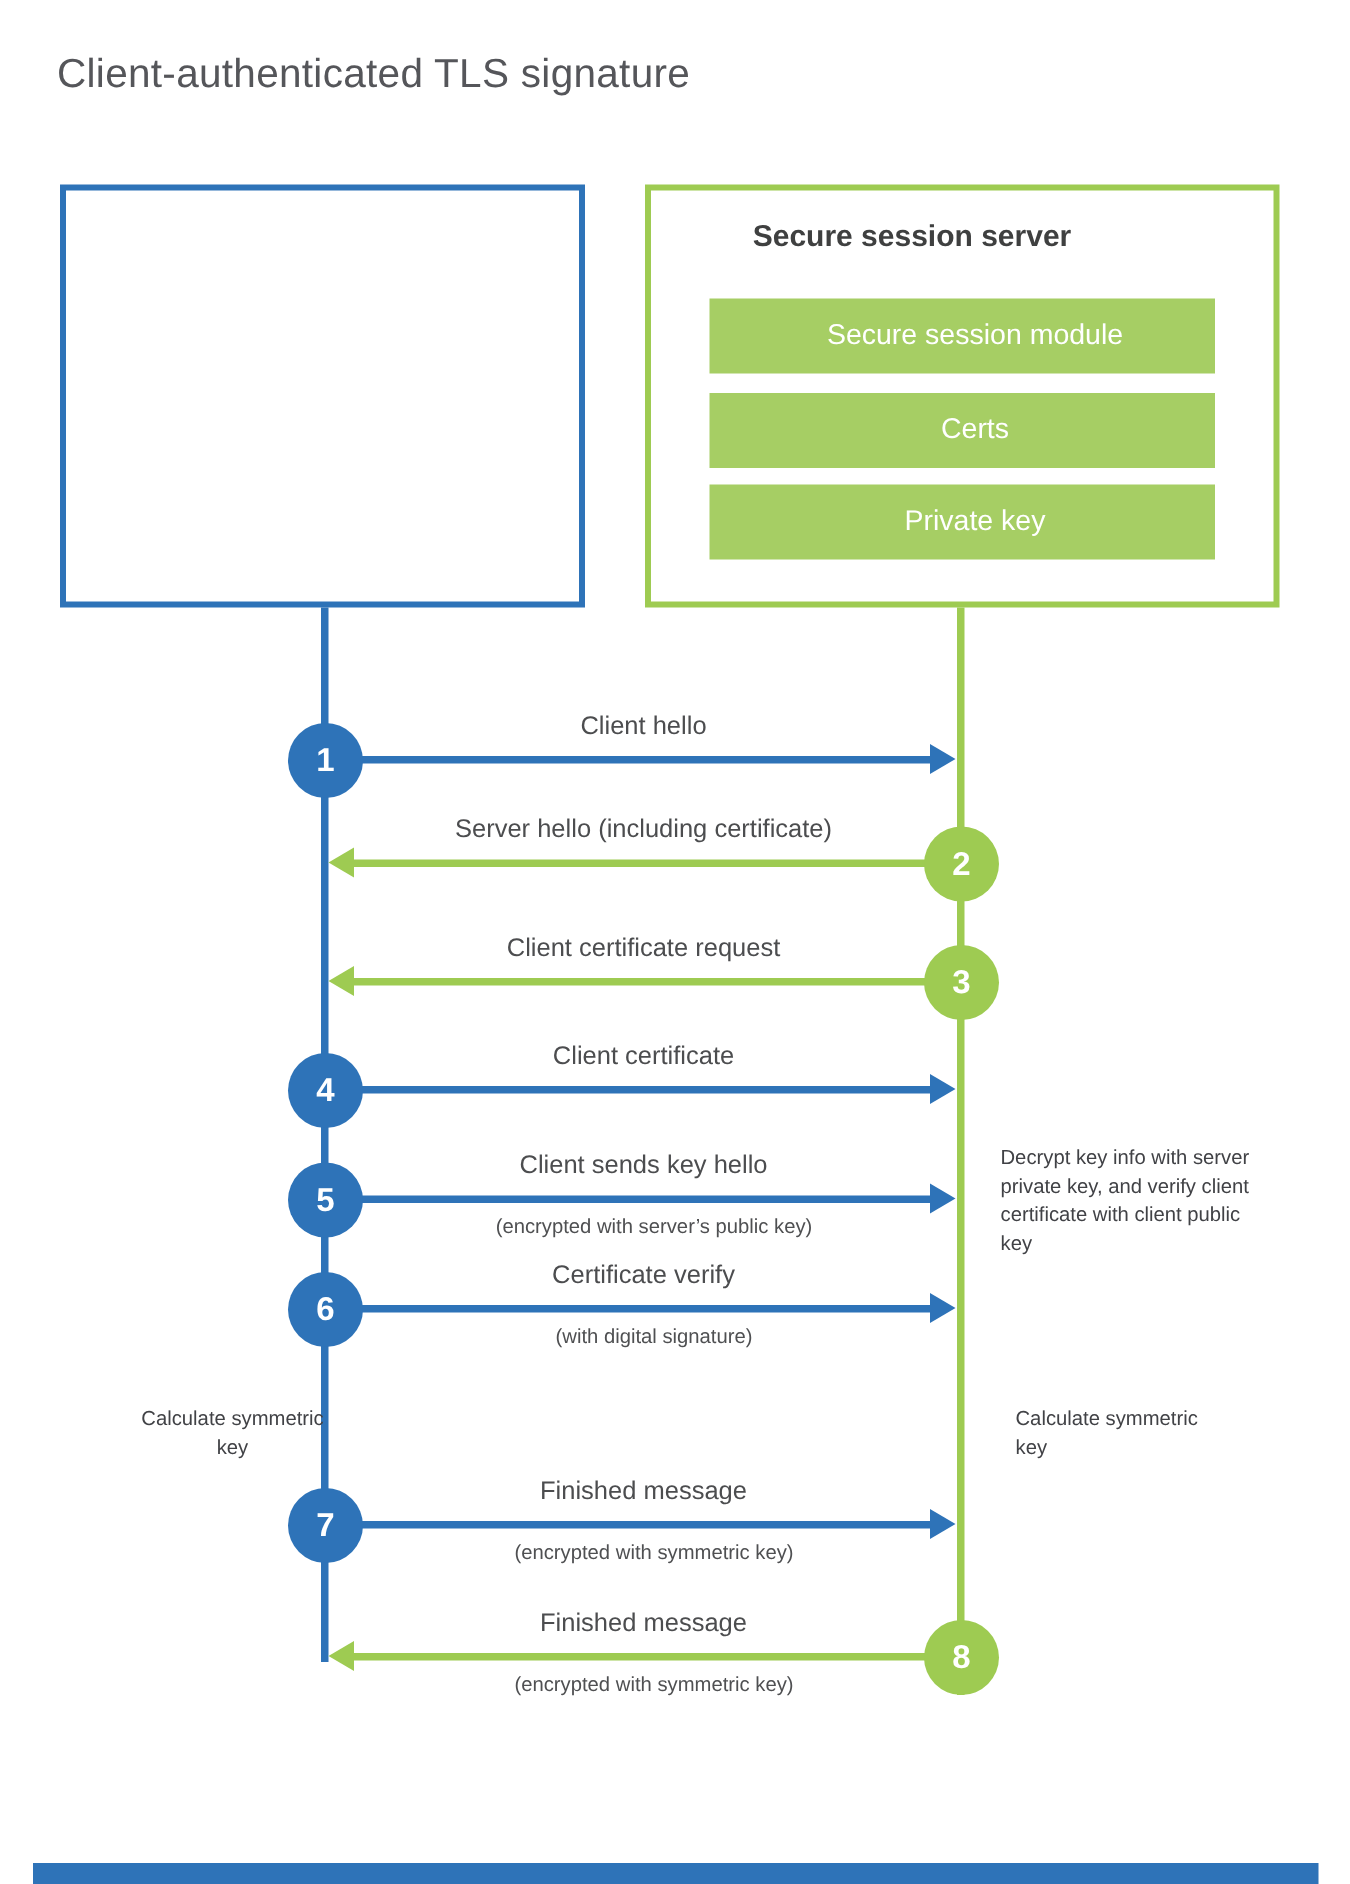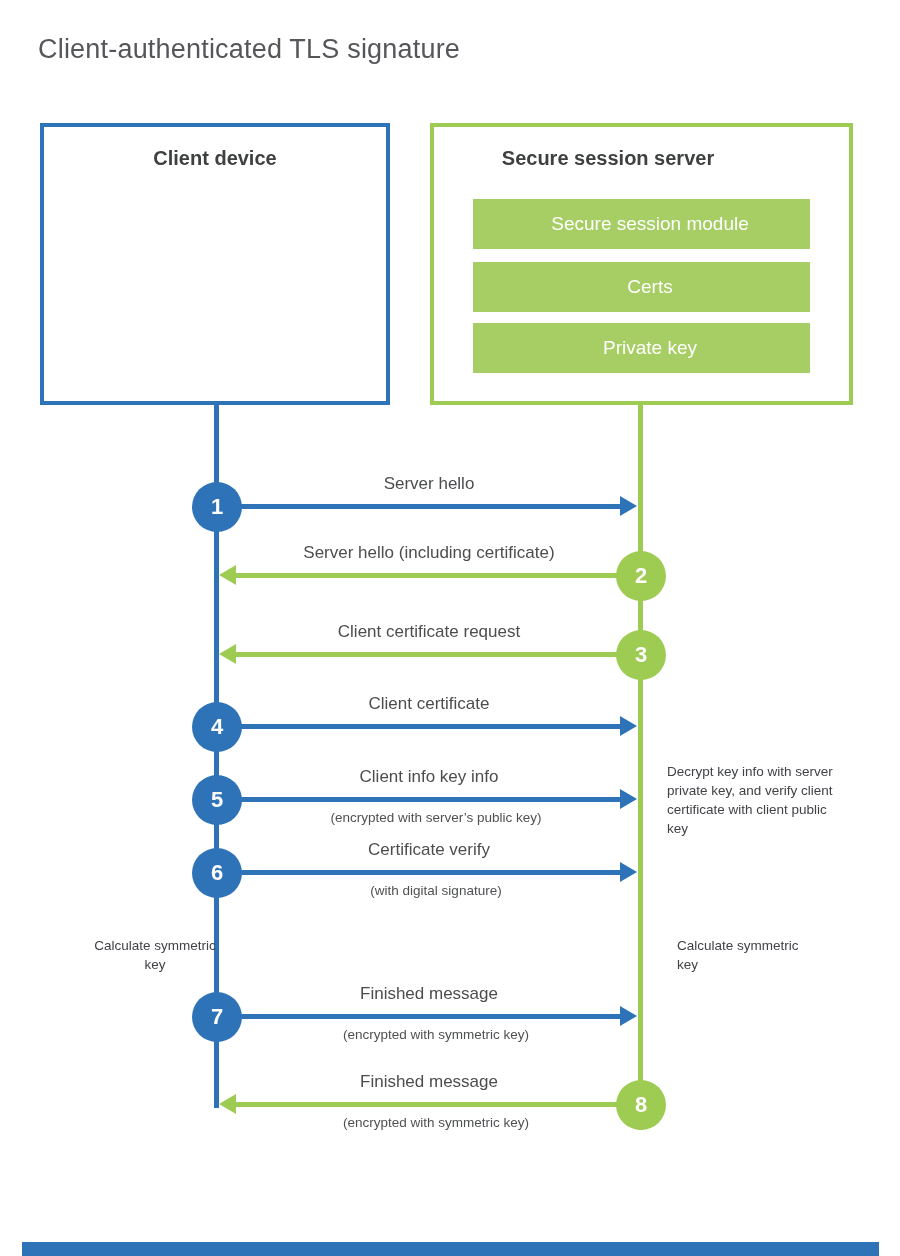--- a/index.html
+++ b/index.html
@@ -68,21 +68,20 @@
   .footer-bar { left: 22px; top: 1242px; width: 857px; height: 14px; background: #2e73b8; }
 </style>
 </head>
 <body>
 
 <div id="canvas">
 
   <div class="abs page-title">Client-authenticated TLS signature</div>
 
   <div class="abs actor-box client-box"></div>
-  <div class="abs actor-title client-title">Client device</div>
 
   <div class="abs actor-box server-box"></div>
   <div class="abs actor-title server-title">Secure session server</div>
   <div class="abs module-bar m0">
     <span>Secure session module</span>
   </div>
   <div class="abs module-bar m1">
     <span>Certs</span>
   </div>
   <div class="abs module-bar m2">
@@ -90,21 +89,21 @@
   </div>
 
   <div class="abs lifeline blue"></div>
   <div class="abs lifeline green"></div>
 
   <div id="steps">
       <div>
         <div class="abs msg-line" style="top: 504px; background: rgb(46, 115, 184); left: 240px; width: 380px;"></div>
         <div class="abs msg-head" style="top: 496px; border-top: 10px solid transparent; border-bottom: 10px solid transparent; left: 620px; border-left: 17px solid rgb(46, 115, 184);"></div>
         <div class="abs step-circle" style="left: 192px; top: 482px; background: rgb(46, 115, 184);">1</div>
-        <div class="abs msg-label" style="top: 474px;">Server hello</div>
+        <div class="abs msg-label" style="top: 474px;">Client hello</div>
       </div>
       <div>
         <div class="abs msg-line" style="top: 573px; background: rgb(158, 203, 82); left: 236px; width: 382px;"></div>
         <div class="abs msg-head" style="top: 565px; border-top: 10px solid transparent; border-bottom: 10px solid transparent; left: 219px; border-right: 17px solid rgb(158, 203, 82);"></div>
         <div class="abs step-circle" style="left: 616px; top: 551px; background: rgb(158, 203, 82);">2</div>
         <div class="abs msg-label" style="top: 543px;">Server hello (including certificate)</div>
       </div>
       <div>
         <div class="abs msg-line" style="top: 652px; background: rgb(158, 203, 82); left: 236px; width: 382px;"></div>
         <div class="abs msg-head" style="top: 644px; border-top: 10px solid transparent; border-bottom: 10px solid transparent; left: 219px; border-right: 17px solid rgb(158, 203, 82);"></div>
@@ -114,21 +113,21 @@
       <div>
         <div class="abs msg-line" style="top: 724px; background: rgb(46, 115, 184); left: 240px; width: 380px;"></div>
         <div class="abs msg-head" style="top: 716px; border-top: 10px solid transparent; border-bottom: 10px solid transparent; left: 620px; border-left: 17px solid rgb(46, 115, 184);"></div>
         <div class="abs step-circle" style="left: 192px; top: 702px; background: rgb(46, 115, 184);">4</div>
         <div class="abs msg-label" style="top: 694px;">Client certificate</div>
       </div>
       <div>
         <div class="abs msg-line" style="top: 797px; background: rgb(46, 115, 184); left: 240px; width: 380px;"></div>
         <div class="abs msg-head" style="top: 789px; border-top: 10px solid transparent; border-bottom: 10px solid transparent; left: 620px; border-left: 17px solid rgb(46, 115, 184);"></div>
         <div class="abs step-circle" style="left: 192px; top: 775px; background: rgb(46, 115, 184);">5</div>
-        <div class="abs msg-label" style="top: 767px;">Client info key info</div>
+        <div class="abs msg-label" style="top: 767px;">Client sends key hello</div>
         <div class="abs msg-sub" style="top: 810px;">(encrypted with server’s public key)</div>
       </div>
       <div>
         <div class="abs msg-line" style="top: 870px; background: rgb(46, 115, 184); left: 240px; width: 380px;"></div>
         <div class="abs msg-head" style="top: 862px; border-top: 10px solid transparent; border-bottom: 10px solid transparent; left: 620px; border-left: 17px solid rgb(46, 115, 184);"></div>
         <div class="abs step-circle" style="left: 192px; top: 848px; background: rgb(46, 115, 184);">6</div>
         <div class="abs msg-label" style="top: 840px;">Certificate verify</div>
         <div class="abs msg-sub" style="top: 883px;">(with digital signature)</div>
       </div>
       <div>

